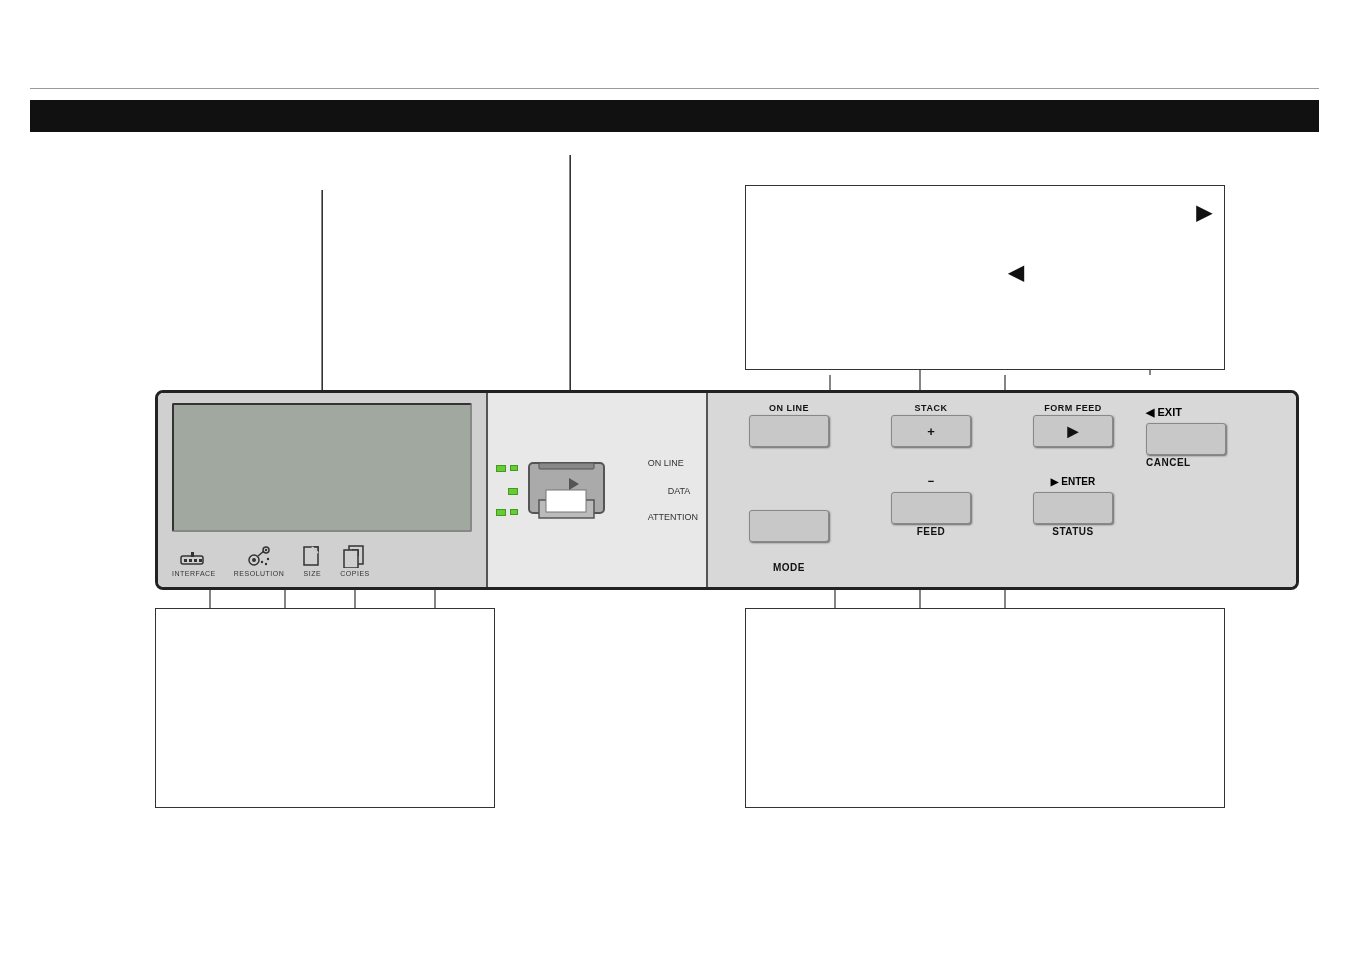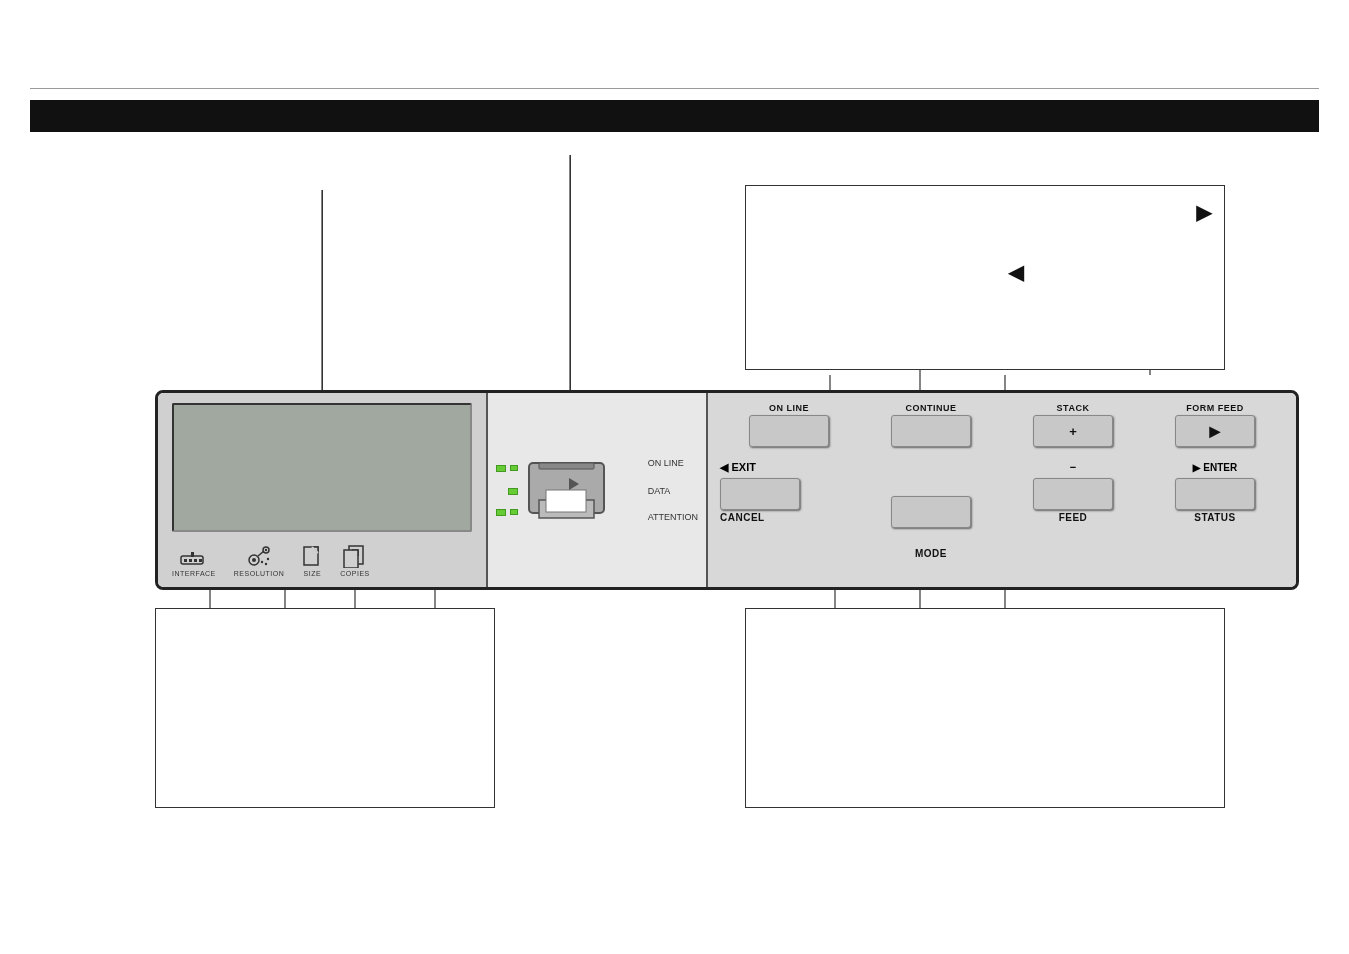--- a/index.html
+++ b/index.html
@@ -347,37 +347,33 @@
           <rect x="22" y="42" width="40" height="22" fill="white" stroke="#777" stroke-width="1"></rect>
 
           <rect x="15" y="15" width="55" height="6" rx="1" fill="#888" stroke="#555" stroke-width="1"></rect>
 
           <polygon points="45,30 55,36 45,42" fill="#555"></polygon>
         </svg>
       </div>
 
       <div style="display:flex; flex-direction:column; gap:12px; margin-left:4px; font-size:9px; color:#333;">
         <div>ON LINE</div>
-        <div style="margin-top:6px;">DATA</div>
+        <div style="margin-top:6px;margin-left:20px;">DATA</div>
         <div style="margin-top:4px;">ATTENTION</div>
       </div>
     </div>
   </div>
 
   <div class="button-section">
 
     <div class="btn-group">
       <div class="btn-top-label">ON LINE</div>
       <div class="btn-rect"></div>
     </div>
 
-    <div class="btn-group">
-      <div class="btn-top-label">CONTINUE</div>
-      <div class="btn-rect"></div>
-    </div>
 
     <div class="btn-group">
       <div class="btn-top-label">STACK</div>
       <div class="btn-rect">
         <span class="btn-symbol">+</span>
       </div>
     </div>
 
     <div class="btn-group">
       <div class="btn-top-label">FORM FEED</div>

